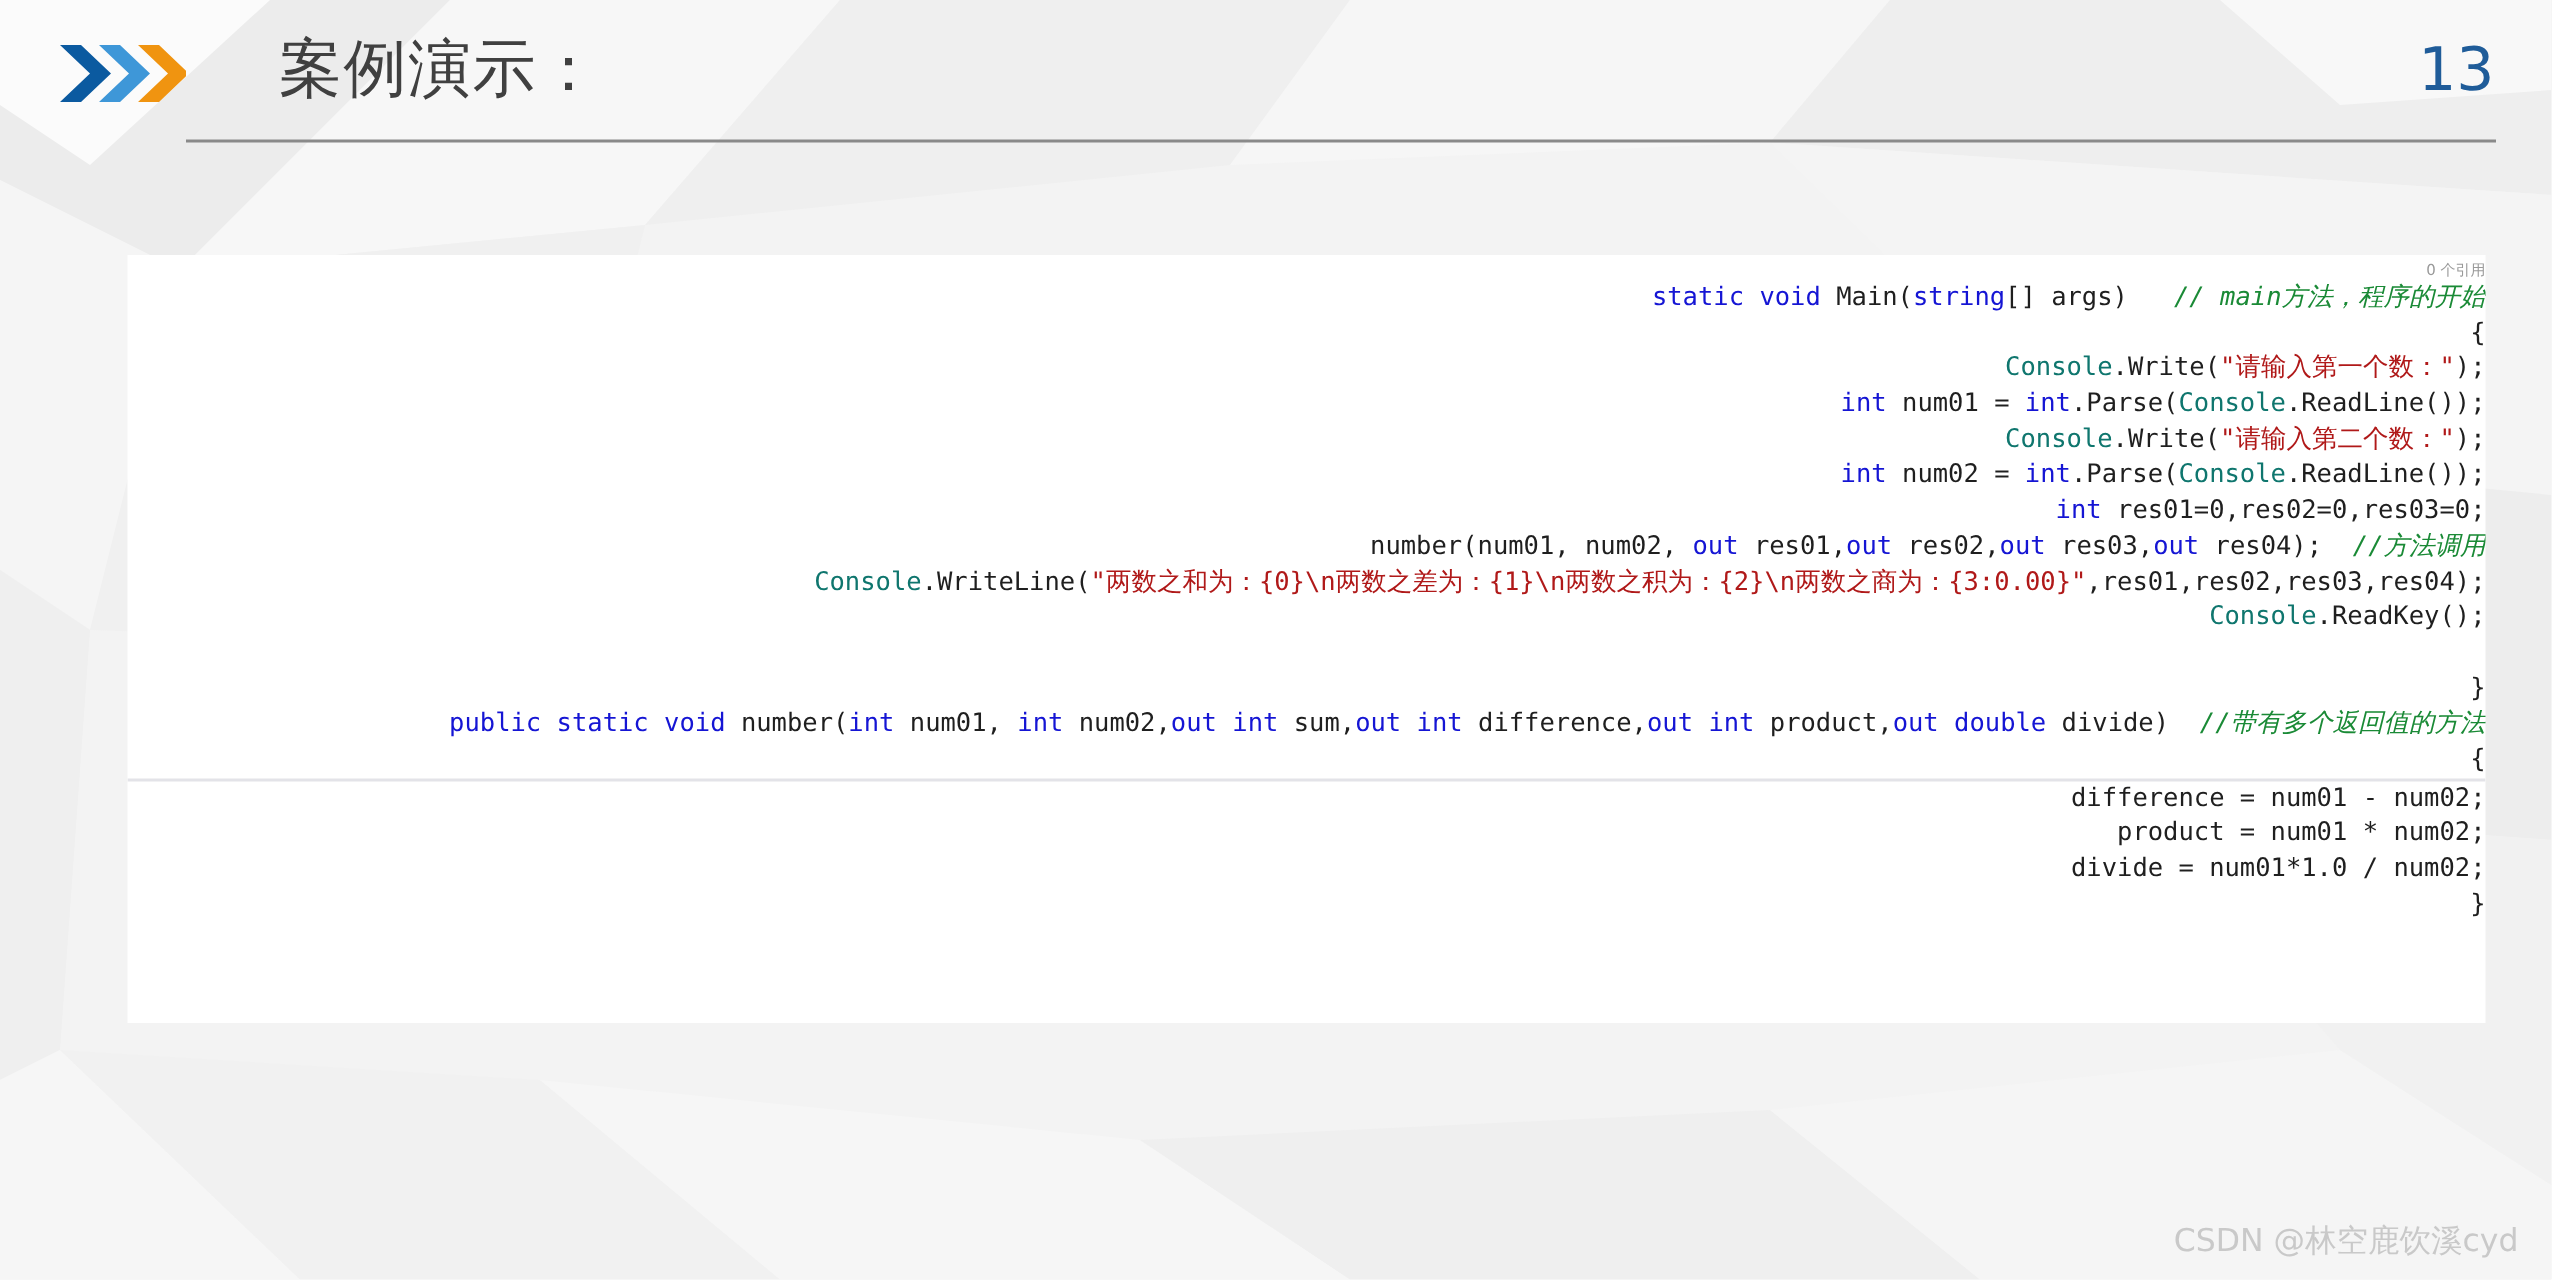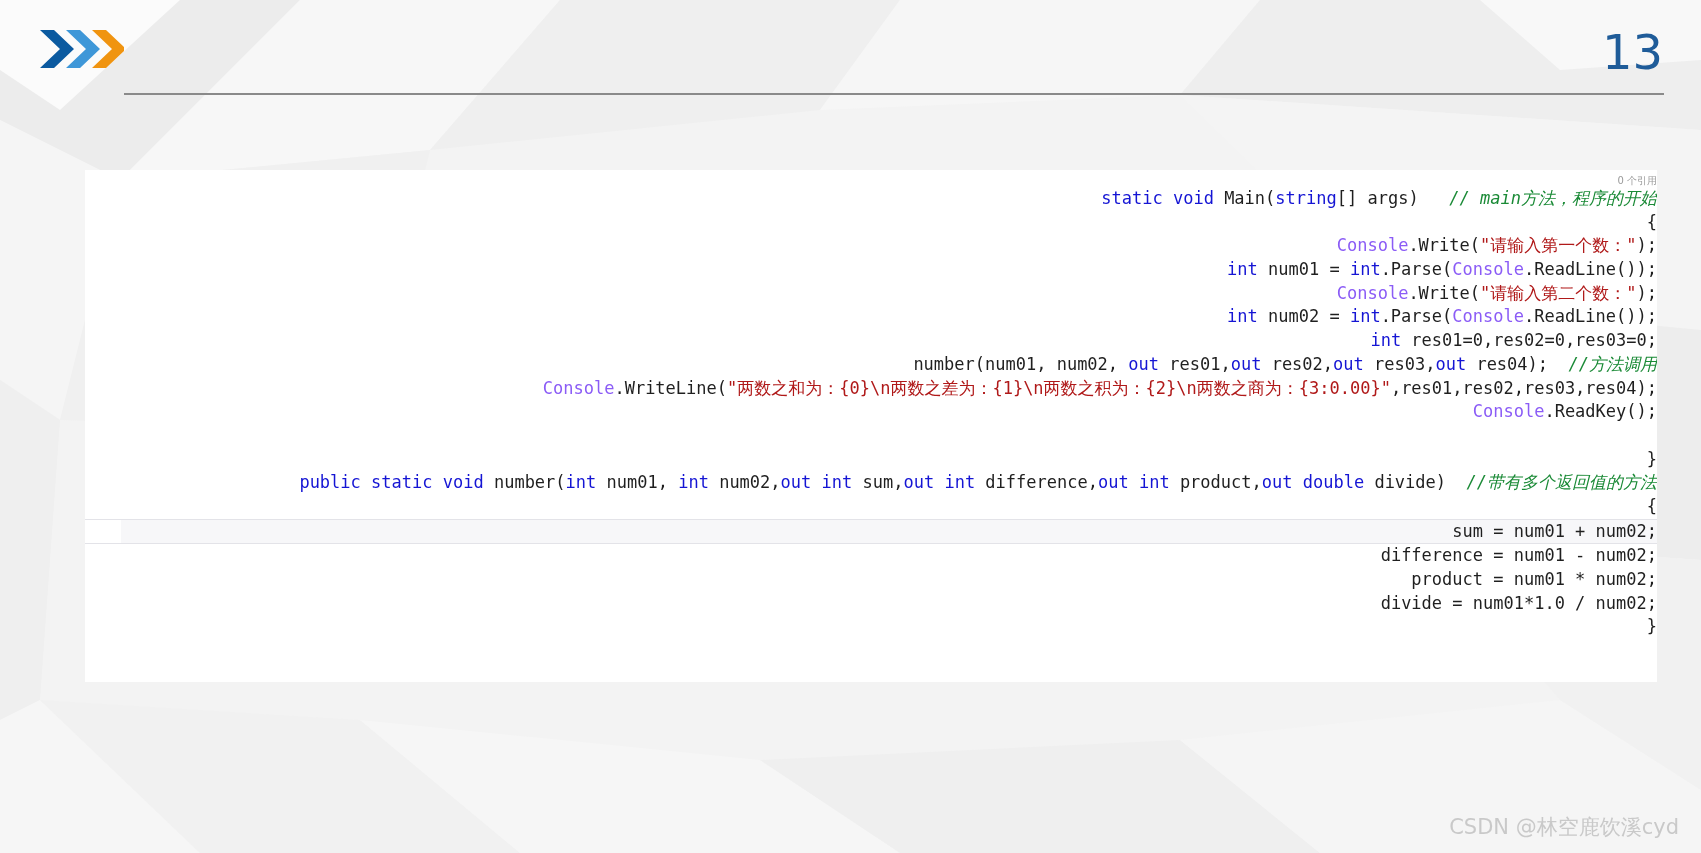--- a/index.html
+++ b/index.html
@@ -29,21 +29,21 @@
   }
   .page-title {
     position: absolute; left: 186px; top: 18px;
     font-size: 42px; color: #404040;
     letter-spacing: 1px;
     font-family: "DejaVu Sans", "Liberation Sans", sans-serif;
     white-space: nowrap;
   }
   .page-number {
     position: absolute; right: 38px; top: 24px;
-    font-size: 48px; color: #1f5c99;
+    font-size: 40px; color: #1f5c99;
     font-family: "DejaVu Sans", "Liberation Sans", sans-serif;
   }
   .title-rule {
     position: absolute; left: 124px; top: 93px;
     width: 1540px; height: 2px;
     background: #8a8a8a;
   }
 
   
   .code-panel {
@@ -82,21 +82,21 @@
   }
   .hl-row {
     background: #f7f7f9;
   }
   .sep-rule {
     height: 1px; background: #e3e3e8; margin: 0;
   }
 
   
   .kw   { color: #1515d4; }   
-  .typ  { color: #8b5cf6; }   
+  .typ  { color: #0f766e; }   
   .str  { color: #b01919; }   
   .cmt  { color: #1a8a36; font-style: italic; }  
   .pln  { color: #1f1f1f; }
 
   
   .watermark {
     position: absolute;
     right: 22px; bottom: 12px;
     font-size: 21px;
     color: #c9c9c9;
@@ -133,20 +133,21 @@
 </div>
 
 <div class="header">
   <div class="chevrons">
     <svg viewBox="0 0 86 46" width="86" height="46">
       <polygon points="2,4 16,4 36,23 16,42 2,42 22,23" fill="#0b5aa0"></polygon>
       <polygon points="28,4 42,4 62,23 42,42 28,42 48,23" fill="#3e97d8"></polygon>
       <polygon points="54,4 68,4 88,23 68,42 54,42 74,23" fill="#f09410"></polygon>
     </svg>
   </div>
+  <div class="page-title">案例演示：</div>
   <div class="page-number">13</div>
   <div class="title-rule"></div>
 </div>
 
 <div class="code-panel">
   <div id="code-body">
       <div class="codelens">0 个引用</div>
       <div class="code-line"><span></span><span class="kw">static</span><span class="pln"> </span><span class="kw">void</span><span class="pln"> Main(</span><span class="kw">string</span><span class="pln">[] args)</span><span class="pln">   </span><span class="cmt">// main方法，程序的开始</span></div>
       <div class="code-line"><span></span><span class="pln">{</span></div>
       <div class="code-line"><span>    </span><span class="typ">Console</span><span class="pln">.Write(</span><span class="str">"请输入第一个数："</span><span class="pln">);</span></div>
@@ -155,21 +156,20 @@
       <div class="code-line"><span>    </span><span class="kw">int</span><span class="pln"> num02 = </span><span class="kw">int</span><span class="pln">.Parse(</span><span class="typ">Console</span><span class="pln">.ReadLine());</span></div>
       <div class="code-line"><span>    </span><span class="kw">int</span><span class="pln"> res01=0,res02=0,res03=0;</span></div>
       <div class="code-line"><span>    </span><span class="pln">number(num01, num02, </span><span class="kw">out</span><span class="pln"> res01,</span><span class="kw">out</span><span class="pln"> res02,</span><span class="kw">out</span><span class="pln"> res03,</span><span class="kw">out</span><span class="pln"> res04);  </span><span class="cmt">//方法调用</span></div>
       <div class="code-line"><span>    </span><span class="typ">Console</span><span class="pln">.WriteLine(</span><span class="str">"两数之和为：{0}\n两数之差为：{1}\n两数之积为：{2}\n两数之商为：{3:0.00}"</span><span class="pln">,res01,res02,res03,res04);</span></div>
       <div class="code-line"><span>    </span><span class="typ">Console</span><span class="pln">.ReadKey();</span></div>
       <div class="code-line"><span></span><span class="pln"></span></div>
       <div class="code-line"><span></span><span class="pln">}</span></div>
       <div class="code-line"><span></span><span class="kw">public</span><span class="pln"> </span><span class="kw">static</span><span class="pln"> </span><span class="kw">void</span><span class="pln"> number(</span><span class="kw">int</span><span class="pln"> num01, </span><span class="kw">int</span><span class="pln"> num02,</span><span class="kw">out</span><span class="pln"> </span><span class="kw">int</span><span class="pln"> sum,</span><span class="kw">out</span><span class="pln"> </span><span class="kw">int</span><span class="pln"> difference,</span><span class="kw">out</span><span class="pln"> </span><span class="kw">int</span><span class="pln"> product,</span><span class="kw">out</span><span class="pln"> </span><span class="kw">double</span><span class="pln"> divide)  </span><span class="cmt">//带有多个返回值的方法</span></div>
       <div class="code-line"><span></span><span class="pln">{</span></div>
       <div class="sep-rule"></div>
-      <div class="code-line hl-row"><span>    </span><span class="pln">sum = num01 + num02;</span></div>
       <div class="sep-rule"></div>
       <div class="code-line"><span>    </span><span class="pln">difference = num01 - num02;</span></div>
       <div class="code-line"><span>    </span><span class="pln">product = num01 * num02;</span></div>
       <div class="code-line"><span>    </span><span class="pln">divide = num01*1.0 / num02;</span></div>
       <div class="code-line"><span></span><span class="pln">}</span></div>
     </div>
 </div>
 
 <div class="watermark">CSDN @林空鹿饮溪cyd</div>
 

